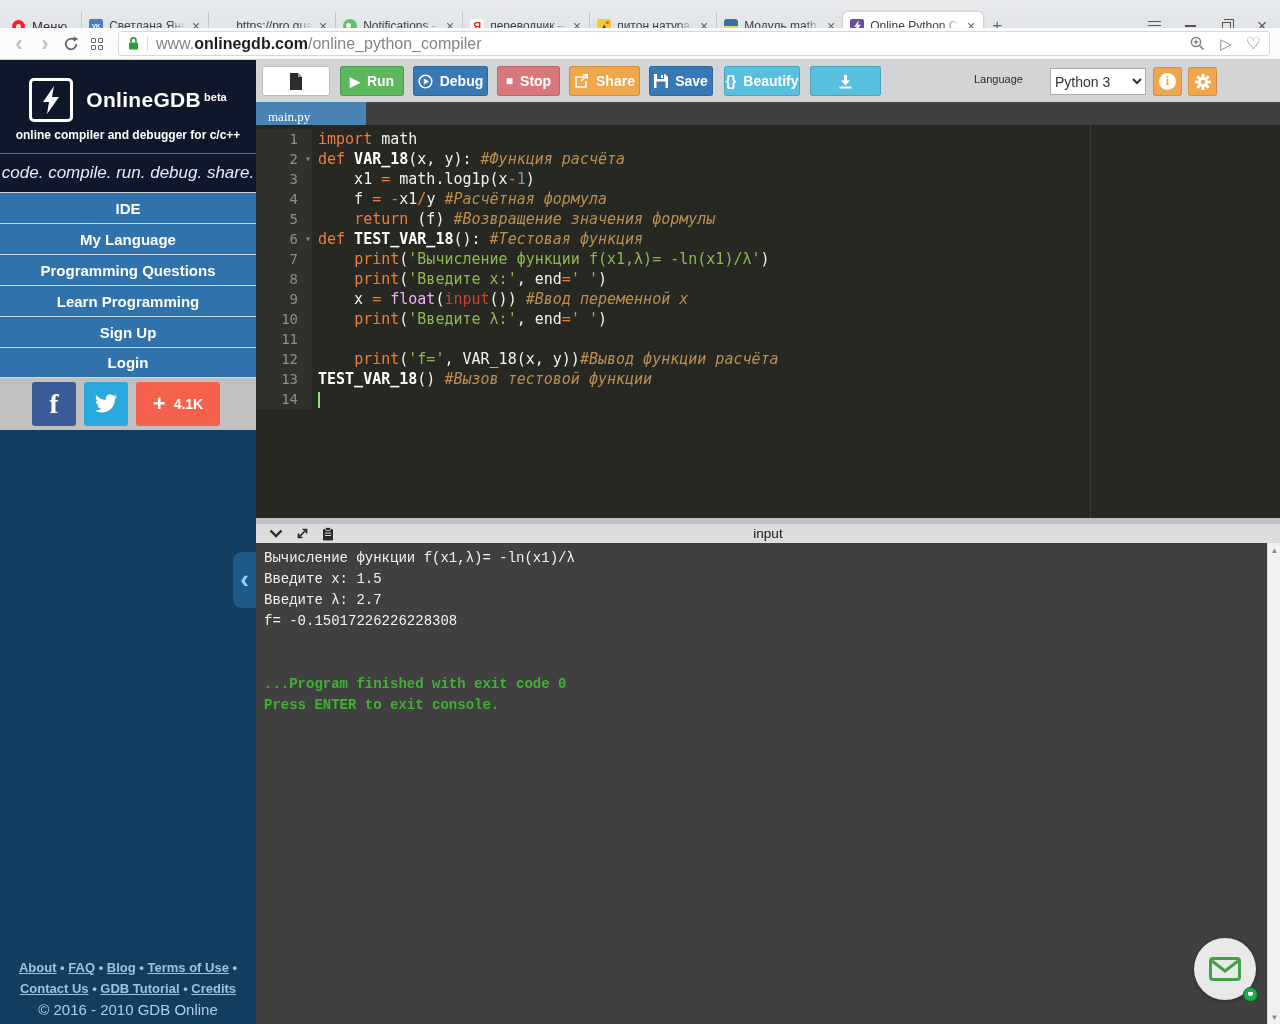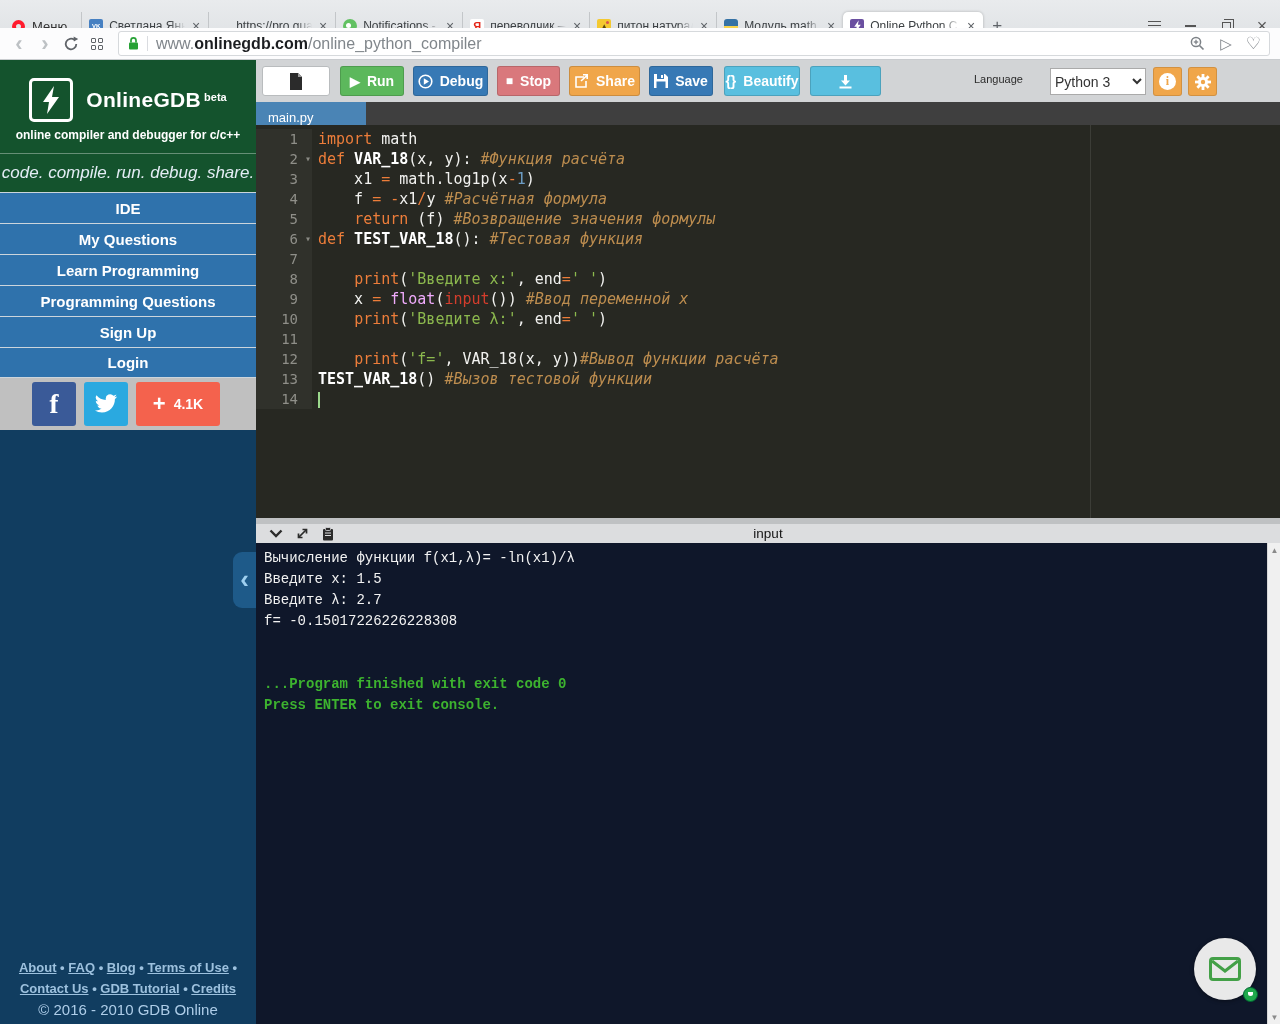--- a/index.html
+++ b/index.html
@@ -53,21 +53,21 @@
   .url-field { margin-left:8px; flex:1; height:25px; background:#fff; border:1px solid #d6d9dc; border-radius:3px;
     display:flex; align-items:center; padding:0 8px; margin-right:10px; }
   .url-sep { width:1px; height:15px; background:#dadce0; margin:0 8px 0 7px; }
   .url-text { font-size:16px; color:#80868b; white-space:nowrap; }
   .url-text b { color:#1c1e21; font-weight:600; }
   .url-right { margin-left:auto; display:flex; align-items:center; gap:14px; color:#7d8287; }
   .glyph-ico { font-size:15px; line-height:1; cursor:pointer; }
 
   
   .sidebar { position:absolute; left:0; top:60px; width:256px; bottom:0; background:#113d60; }
-  .brand-block { background:#14532d; padding-top:18px; height:132px; }
+  .brand-block { background:#0f172a; padding-top:18px; height:132px; }
   .brand-row { display:flex; align-items:center; justify-content:center; gap:13px; }
   .logo-box { width:44px; height:44px; border:3px solid #fff; border-radius:5px; display:flex; align-items:center; justify-content:center; }
   .brand-name { color:#fff; font-size:21px; font-weight:bold; letter-spacing:.3px; }
   .beta { color:#fff; font-size:11px; font-weight:bold; vertical-align:super; margin-left:3px; }
   .brand-sub { text-align:center; color:#fff; font-size:12px; font-weight:bold; margin-top:6px; }
   .brand-divider { border-top:1px solid rgba(255,255,255,.35); margin-top:11px; }
   .tagline { text-align:center; color:#e4edf5; font-size:17px; font-style:italic; margin-top:9px; }
   .menu-item { height:31px; background:#2f72ac; border-top:1px solid #ccd5dc; display:flex; align-items:center;
     justify-content:center; color:#fff; font-size:15px; font-weight:bold; cursor:pointer; }
   .menu-item:last-of-type { border-bottom:1px solid #ccd5dc; }
@@ -110,21 +110,21 @@
     font-family:"Liberation Sans",sans-serif; color:#333; background:#fff; border:1px solid #aaa; }
   .sq-btn { position:absolute; top:7px; width:29px; height:29px; background:var(--share-orange,#f0a64a);
     border-radius:3px; display:flex; align-items:center; justify-content:center; cursor:pointer; border:1px solid rgba(0,0,0,.12); }
   .btn-info { left:897px; }
   .btn-gear { left:932px; }
   .info-disc { width:17px; height:17px; border-radius:50%; background:#fff; color:#f0a64a; font-size:12px;
     font-weight:bold; display:flex; align-items:center; justify-content:center; font-family:"Liberation Serif",serif; }
 
   .edtabs { position:absolute; left:0; top:42px; right:0; height:23px; background:#3f3f3f; }
   .edtab { position:absolute; left:0; top:0; width:110px; height:30px; background:var(--tab-active-blue,#4a84b5);
-    color:#fff; font-size:13px; display:flex; align-items:center; padding-left:12px; cursor:pointer; }
+    color:#fff; font-size:13px; display:flex; align-items:center; padding-left:12px; cursor:pointer;font-family:Liberation Serif, serif; }
 
   .editor { position:absolute; left:0; top:65px; right:0; height:393px; background:var(--editor-bg,#272822);
     font-family:"DejaVu Sans Mono",monospace; font-size:15px; overflow:hidden; cursor:text; }
   .print-margin { position:absolute; left:834px; top:0; bottom:0; width:1px; background:#3c3d37; }
   .ed-lines { position:absolute; left:0; top:4px; right:0; }
   .ed-line { display:flex; height:20px; line-height:20px; white-space:pre; }
   .ln { width:56px; flex:0 0 56px; background:#30312b; color:#8f8f89; font-size:14px; text-align:right;
     padding-right:14px; position:relative; }
   .fold { position:absolute; right:1px; top:0; font-size:10px; color:#8a8a84; }
   .code { padding-left:6px; }
@@ -138,21 +138,21 @@
   .seg-fn  { color:#f0abfc; }
   .seg-inp { color:#d33d2c; }
   .cursor { display:inline-block; width:2px; height:16px; background:#9bd88c; vertical-align:middle; }
 
   .splitter { position:absolute; left:0; top:458px; right:0; height:6px; background:#bfc1c3; cursor:row-resize; }
   .console-header { position:absolute; left:0; top:464px; right:0; height:19px; background:#dcdddf;
     display:flex; align-items:center; }
   .ch-ico { margin-left:13px; display:flex; align-items:center; cursor:pointer; }
   .console-title { position:absolute; left:0; right:0; text-align:center; font-size:13.5px; color:#141414; }
 
-  .console { position:absolute; left:0; top:483px; right:0; bottom:0; background:#0f172a; cursor:text; }
+  .console { position:absolute; left:0; top:483px; right:0; bottom:0; background:#404040; cursor:text; }
   .console-lines { position:absolute; left:8px; top:5px; right:20px;
     font-family:"Liberation Mono",monospace; font-size:14px; line-height:21px; white-space:pre; }
   .cline { color:#f2f2f2; }
   .cline.green { color:var(--console-green,#3db32f); font-weight:bold; }
   .scrollbar { position:absolute; right:0; top:0; bottom:0; width:13px; background:#f0f0f0; border-left:1px solid #d8d8d8; }
   .sb-arrow { position:absolute; left:0; width:13px; height:14px; display:flex; align-items:center;
     justify-content:center; color:#8a8a8a; font-size:8px; cursor:pointer; }
   .sb-up { top:0; } .sb-down { bottom:0; }
 
   .chat-bubble { position:absolute; right:24px; bottom:24px; width:62px; height:62px; border-radius:50%;
@@ -282,23 +282,23 @@
         </svg>
       </span>
       <span><span class="brand-name">OnlineGDB</span><span class="beta">beta</span></span>
     </div>
     <div class="brand-sub">online compiler and debugger for c/c++</div>
     <div class="brand-divider"></div>
     <div class="tagline">code. compile. run. debug. share.</div>
   </div>
   <div id="side-menu">
       <div class="menu-item">IDE</div>
-      <div class="menu-item">My Questions</div>
+      <div class="menu-item">My Language</div>
+      <div class="menu-item">Programming Questions</div>
       <div class="menu-item">Learn Programming</div>
-      <div class="menu-item">Programming Questions</div>
       <div class="menu-item">Sign Up</div>
       <div class="menu-item">Login</div>
     </div>
   <div class="social-strip">
     <div class="soc-btn fb">f</div>
     <div class="soc-btn tw">
       <svg width="24" height="20" viewBox="0 0 24 20">
         <path fill="#fff" d="M23 2.4c-.8.4-1.7.6-2.6.8A4.6 4.6 0 0 0 22.4.6c-.9.5-1.9.9-2.9 1.1A4.5 4.5 0 0 0 11.7 5c0 .4 0 .7.1 1A12.8 12.8 0 0 1 2.5 1.3 4.5 4.5 0 0 0 3.9 7.3 4.4 4.4 0 0 1 1.8 6.8v.1c0 2.2 1.6 4 3.6 4.4-.4.1-.8.2-1.2.2-.3 0-.6 0-.8-.1a4.5 4.5 0 0 0 4.2 3.1A9.1 9.1 0 0 1 .9 16.4 12.8 12.8 0 0 0 7.9 18.5c8.4 0 13-7 13-13v-.6c.9-.6 1.6-1.4 2.1-2.5z"></path>
       </svg>
     </div>
@@ -392,21 +392,21 @@
   </div>
 
   <div class="editor">
     <div class="ed-lines" id="ed-lines">
         <div class="ed-line"><span class="ln">1</span><span class="code"><span class="seg-kw">import</span><span class="seg-pl"> math</span></span></div>
         <div class="ed-line"><span class="ln">2<span class="fold">▾</span></span><span class="code"><span class="seg-kw">def</span><span class="seg-df"> VAR_18</span><span class="seg-pl">(x, y): </span><span class="seg-com">#Функция расчёта</span></span></div>
         <div class="ed-line"><span class="ln">3</span><span class="code"><span class="seg-pl">    x1 </span><span class="seg-op">=</span><span class="seg-pl"> math.log1p(x</span><span class="seg-op">-</span><span class="seg-num">1</span><span class="seg-pl">)</span></span></div>
         <div class="ed-line"><span class="ln">4</span><span class="code"><span class="seg-pl">    f </span><span class="seg-op">=</span><span class="seg-pl"> </span><span class="seg-op">-</span><span class="seg-pl">x1</span><span class="seg-op">/</span><span class="seg-pl">y </span><span class="seg-com">#Расчётная формула</span></span></div>
         <div class="ed-line"><span class="ln">5</span><span class="code"><span class="seg-pl">    </span><span class="seg-kw">return</span><span class="seg-pl"> (f) </span><span class="seg-com">#Возвращение значения формулы</span></span></div>
         <div class="ed-line"><span class="ln">6<span class="fold">▾</span></span><span class="code"><span class="seg-kw">def</span><span class="seg-df"> TEST_VAR_18</span><span class="seg-pl">(): </span><span class="seg-com">#Тестовая функция</span></span></div>
-        <div class="ed-line"><span class="ln">7</span></div>
+        <div class="ed-line"><span class="ln">7</span><span class="code"><span class="seg-pl">    </span><span class="seg-kw">print</span><span class="seg-pl">(</span><span class="seg-str">'Вычисление функции f(x1,λ)= -ln(x1)/λ'</span><span class="seg-pl">)</span></span></div>
         <div class="ed-line"><span class="ln">8</span><span class="code"><span class="seg-pl">    </span><span class="seg-kw">print</span><span class="seg-pl">(</span><span class="seg-str">'Введите x:'</span><span class="seg-pl">, end</span><span class="seg-op">=</span><span class="seg-str">' '</span><span class="seg-pl">)</span></span></div>
         <div class="ed-line"><span class="ln">9</span><span class="code"><span class="seg-pl">    x </span><span class="seg-op">=</span><span class="seg-pl"> </span><span class="seg-fn">float</span><span class="seg-pl">(</span><span class="seg-inp">input</span><span class="seg-pl">()) </span><span class="seg-com">#Ввод переменной x</span></span></div>
         <div class="ed-line"><span class="ln">10</span><span class="code"><span class="seg-pl">    </span><span class="seg-kw">print</span><span class="seg-pl">(</span><span class="seg-str">'Введите λ:'</span><span class="seg-pl">, end</span><span class="seg-op">=</span><span class="seg-str">' '</span><span class="seg-pl">)</span></span></div>
         <div class="ed-line"><span class="ln">11</span></div>
         <div class="ed-line"><span class="ln">12</span><span class="code"><span class="seg-pl">    </span><span class="seg-kw">print</span><span class="seg-pl">(</span><span class="seg-str">'f='</span><span class="seg-pl">, VAR_18(x, y))</span><span class="seg-com">#Вывод функции расчёта</span></span></div>
         <div class="ed-line"><span class="ln">13</span><span class="code"><span class="seg-df">TEST_VAR_18</span><span class="seg-pl">() </span><span class="seg-com">#Вызов тестовой функции</span></span></div>
         <div class="ed-line"><span class="ln">14</span><span class="code"><span class="cursor"></span></span></div>
       </div>
     <div class="print-margin"></div>
   </div>

